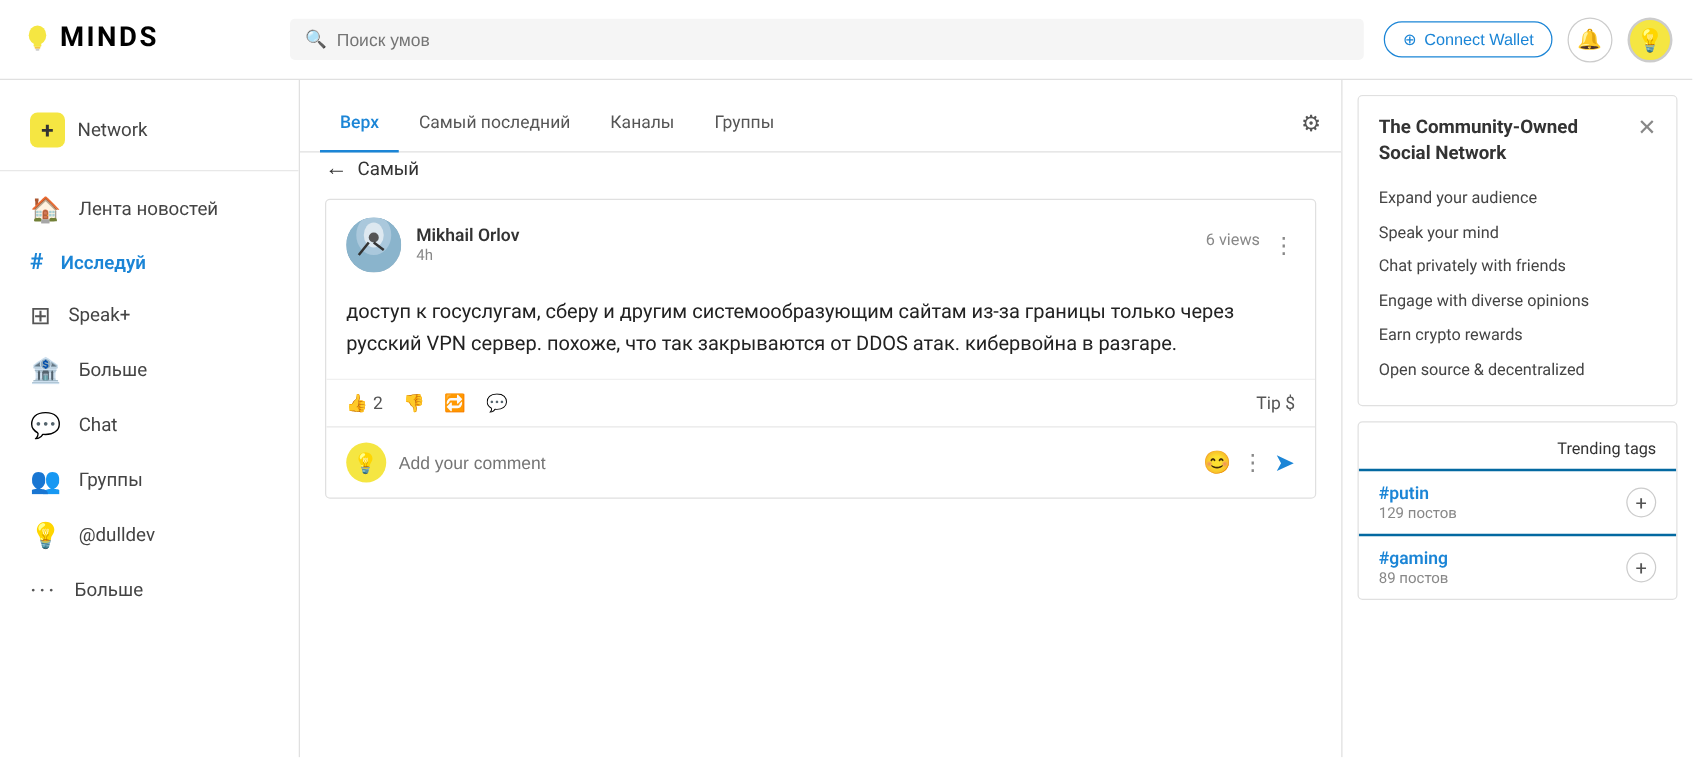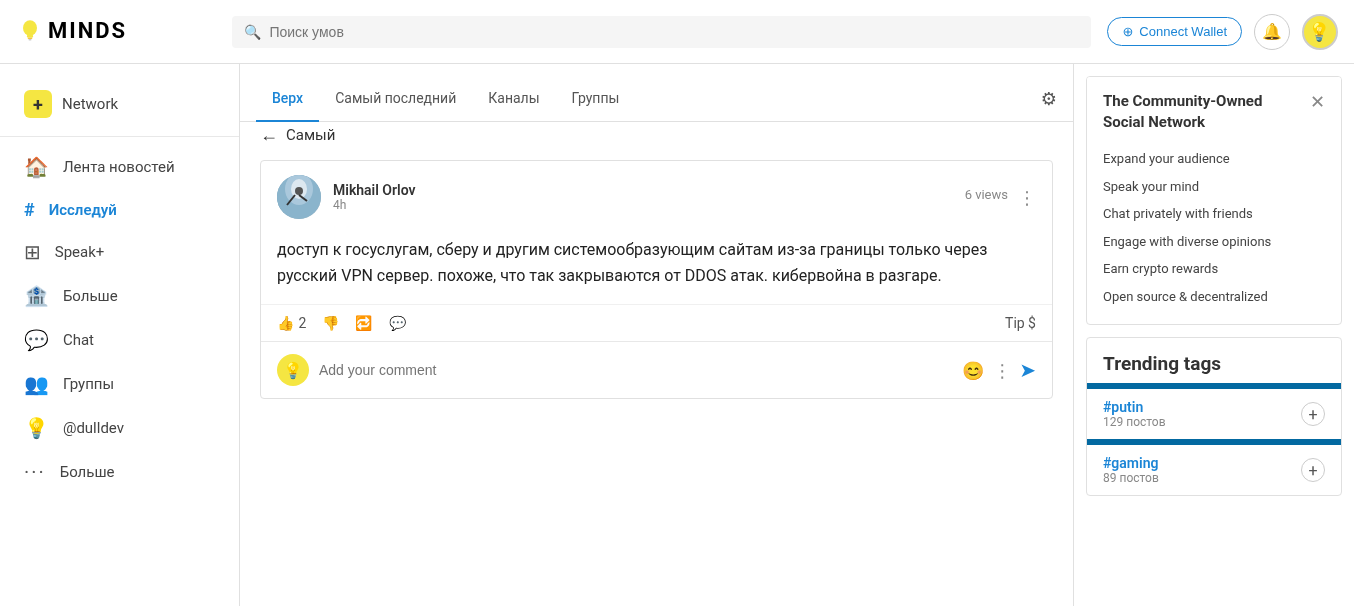--- a/index.html
+++ b/index.html
@@ -183,26 +183,27 @@
       font-size: 15px; font-weight: 700; color: #333; line-height: 1.4;
     }
     .widget-close {
       cursor: pointer; color: #888; font-size: 18px;
     }
     .widget-list { padding: 4px 16px 14px 16px; }
     .widget-list-item {
       font-size: 13px; color: #444; padding: 4px 0; line-height: 1.5;
     }
     .trending-header {
-      font-size: 19px; font-weight: 700; color: #333;
+      font-size: 13px; font-weight: 400; color: #333;
       padding: 14px 16px 8px 16px;
+      text-align: right;
     }
     .trending-item {
       display: flex; align-items: center; justify-content: space-between;
-      padding: 10px 16px; border-top: 6px solid #0369a1;
+      padding: 10px 16px; border-top: 2px solid #0369a1;
     }
     .trending-tag { font-size: 14px; font-weight: 600; color: #1b85d6; }
     .trending-count { font-size: 12px; color: #888; }
     .trending-add {
       width: 24px; height: 24px; border: 1px solid #ccc;
       border-radius: 50%; display: flex; align-items: center; justify-content: center;
       cursor: pointer; font-size: 16px; color: #555;
     }
 
     

